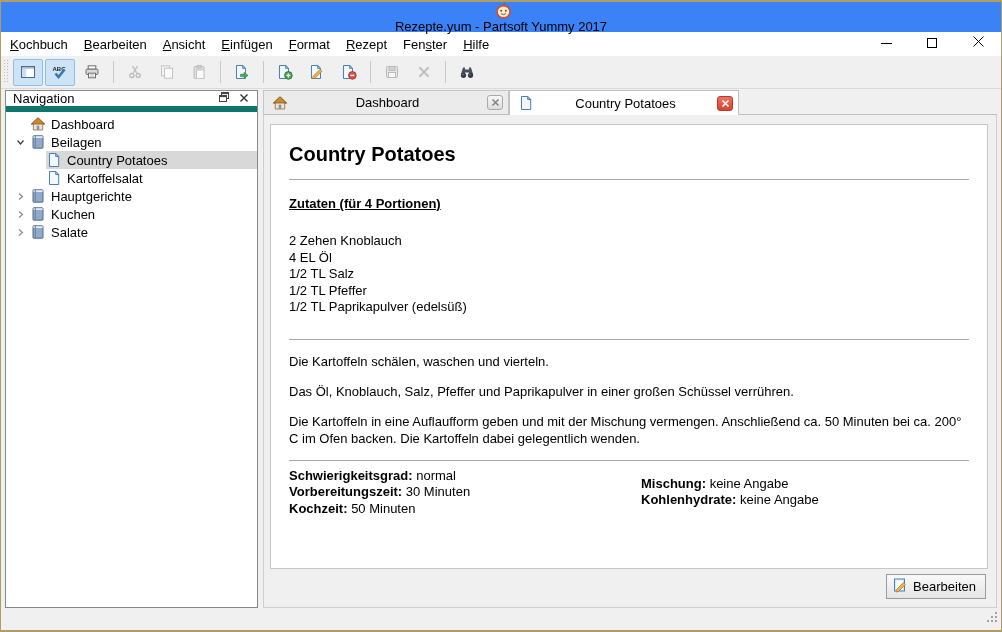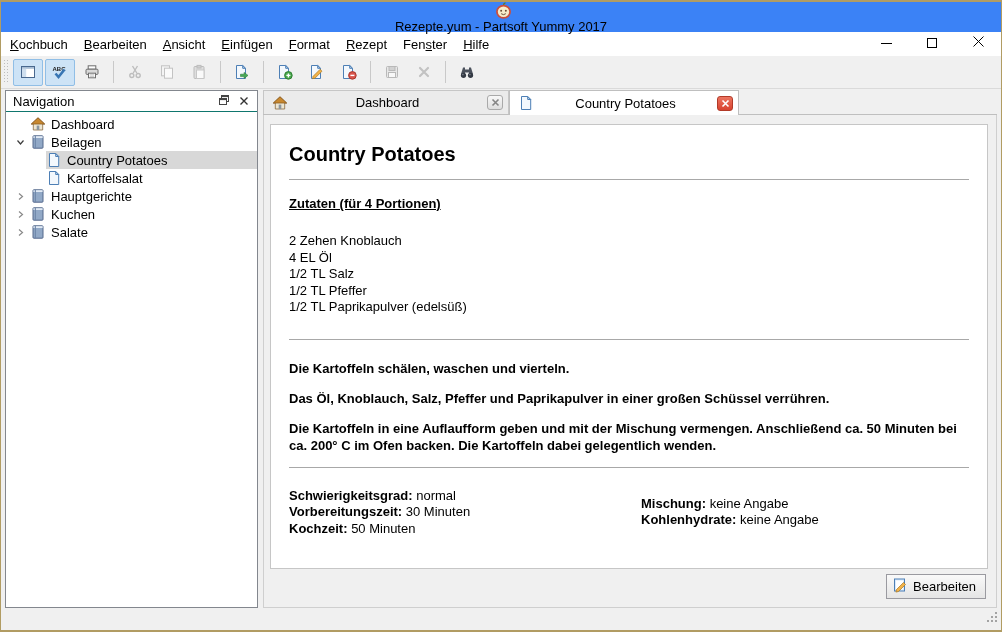--- a/index.html
+++ b/index.html
@@ -34,21 +34,21 @@
   .tb-btn svg { display:block; }
   .tb-sep { width:1px; height:22px; background:#c9c9c9; margin:0 5px; }
 
   
   .main { position:absolute; left:0; right:0; top:88px; bottom:22px; }
 
   
   .navpanel { position:absolute; left:4px; top:0; width:253px; bottom:0; background:#fff;
               border:1px solid #83878e; display:flex; flex-direction:column; }
   .nav-header { height:21px; display:flex; align-items:center; padding:0 4px 0 7px;
-                font-size:13px; background:#fff; border-bottom:1px solid #0f766e; }
+                font-size:13px; background:#fff; border-bottom:6px solid #0f766e; }
   .nav-header-title { flex:1; }
   .nav-hbtn { width:18px; height:17px; display:flex; align-items:center; justify-content:center; margin-left:2px; }
   .tree { padding-top:3px; font-size:13px; }
   .tree-row { height:18px; display:flex; align-items:center; }
   .arrow-slot { width:16px; margin-left:6px; display:flex; justify-content:center; flex:0 0 auto; }
   .row-content { display:flex; align-items:center; flex:1; height:100%; padding-left:2px; }
   .tree-row.lvl2 .row-content { padding-left:0; }
   .lvl2 { padding-left:40px; }
   .tree-row .ticon { width:16px; height:16px; margin-right:5px; flex:0 0 auto; }
   .tree-row.selected .row-content { background:#d8d8d8; }
@@ -70,24 +70,24 @@
              border-left:1px solid #cfcfcf; border-right:1px solid #cfcfcf; border-bottom:1px solid #cfcfcf; }
 
   
   .card { position:absolute; left:6px; top:9px; right:8px; bottom:38px; background:#fff;
           border:1px solid #c6c6c6; padding:16px 18px; font-size:13px; overflow:hidden; line-height:17px; }
   .card h1 { font-size:20px; font-weight:bold; margin:2px 0 14px; line-height:22px; }
   .rule { border:none; border-top:1px solid #a8a8a8; margin:0; }
   .ing-head { font-weight:bold; margin:15px 0 21px;text-decoration:underline; }
   .ings p { line-height:16.5px; }
   .rule2 { margin-top:23px; }
-  .steps { margin-top:20px;font-weight:bold; }
+  .steps { margin-top:13px; }
   .steps p { margin-bottom:13px; }
   .rule3 { margin-top:6px; }
-  .meta { display:flex; margin-top:20px; line-height:16.5px; }
+  .meta { display:flex; margin-top:7px; line-height:16.5px; }
   .meta-left { width:352px; }
   .meta-right { padding-top:8px; }
   .meta b { font-weight:bold; }
 
   .edit-btn { position:absolute; right:10px; bottom:8px; height:25px; display:flex; align-items:center;
               gap:5px; padding:0 9px 0 5px; background:linear-gradient(#f9f9f9,#e5e5e5);
               border:1px solid #9a9aa0; font-size:13px; }
 
   
   .statusbar { position:absolute; left:0; right:0; bottom:0; height:22px; background:#f0f0f0; }

